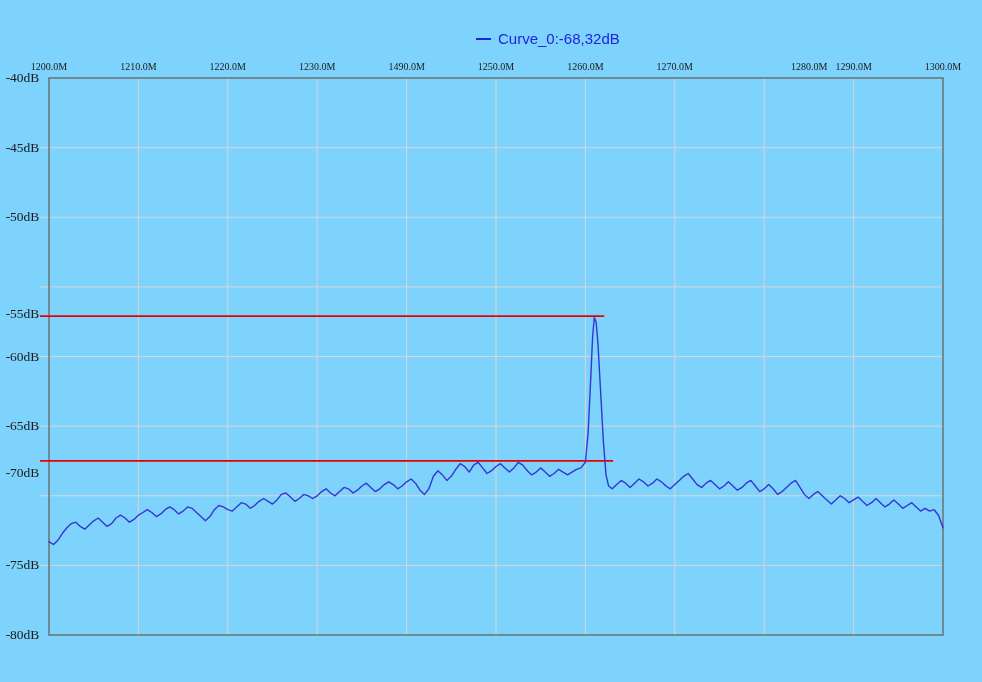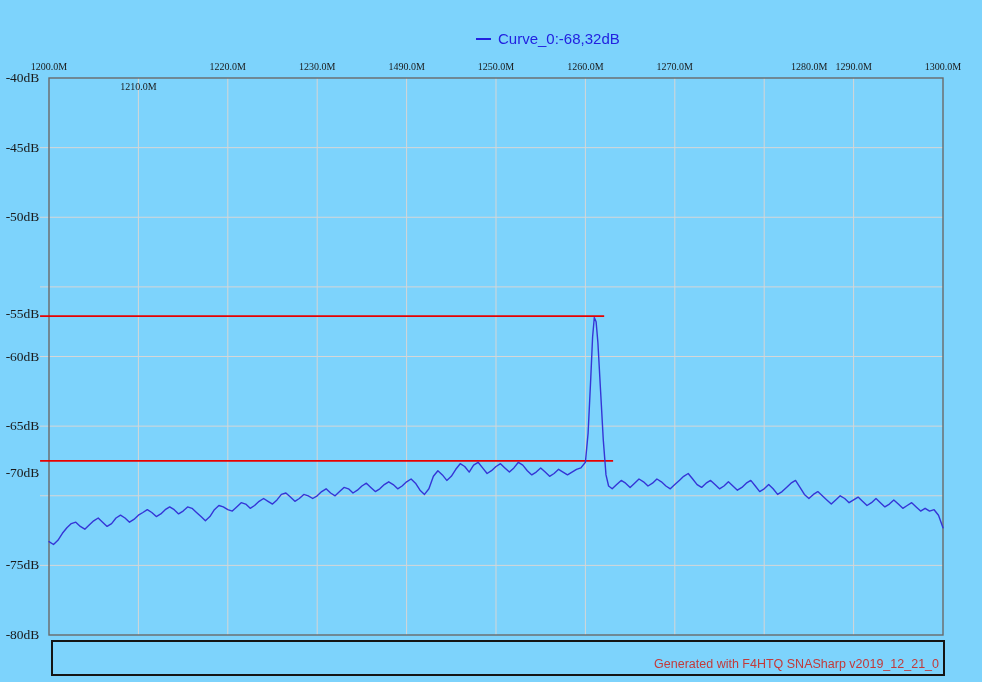--- a/index.html
+++ b/index.html
@@ -47,21 +47,21 @@
       <line x1="764.2" y1="78" x2="764.2" y2="635" stroke="#d6d6d6" stroke-width="1"></line>
       <line x1="853.6" y1="78" x2="853.6" y2="635" stroke="#d6d6d6" stroke-width="1"></line>
       <rect x="49" y="78" width="894" height="557" fill="none" stroke="#6a6a6a" stroke-width="1.4"></rect>
       <line x1="40.06" y1="316.1175" x2="604.1739999999992" y2="316.1175" stroke="#e80000" stroke-width="1.8"></line>
       <line x1="40.06" y1="460.9375" x2="613.1139999999992" y2="460.9375" stroke="#e80000" stroke-width="1.8"></line>
       <polyline points="49.0,541.7 53.5,544.5 57.9,540.3 62.4,533.3 66.9,527.8 71.3,523.6 75.8,522.2 80.3,526.4 84.8,529.2 89.2,525.0 93.7,520.8 98.2,518.0 102.6,522.2 107.1,526.4 111.6,523.6 116.0,518.0 120.5,515.2 125.0,518.0 129.5,522.2 133.9,519.4 138.4,515.2 142.9,512.5 147.3,509.7 151.8,512.5 156.3,516.6 160.8,513.9 165.2,509.7 169.7,506.9 174.2,509.7 178.6,513.9 183.1,511.1 187.6,506.9 192.0,508.3 196.5,512.5 201.0,516.6 205.4,520.8 209.9,516.6 214.4,509.7 218.9,505.5 223.3,506.9 227.8,509.7 232.3,511.1 236.7,506.9 241.2,502.7 245.7,504.1 250.2,508.3 254.6,505.5 259.1,501.3 263.6,498.5 268.0,501.3 272.5,504.1 277.0,499.9 281.4,494.4 285.9,493.0 290.4,497.1 294.9,501.3 299.3,498.5 303.8,494.4 308.3,495.8 312.7,498.5 317.2,495.8 321.7,491.6 326.1,488.8 330.6,493.0 335.1,495.8 339.6,491.6 344.0,487.4 348.5,488.8 353.0,493.0 357.4,490.2 361.9,486.0 366.4,483.2 370.8,487.4 375.3,491.6 379.8,488.8 384.3,484.6 388.7,481.8 393.2,484.6 397.7,488.8 402.1,486.0 406.6,481.8 411.1,479.0 415.5,483.2 420.0,490.2 424.5,494.4 428.9,488.8 433.4,476.3 437.9,470.7 442.4,474.9 446.8,480.4 451.3,476.3 455.8,469.3 460.2,463.7 464.7,466.5 469.2,472.1 473.6,465.1 478.1,462.3 482.6,467.9 487.1,473.5 491.5,470.7 496.0,466.5 500.5,463.7 504.9,467.9 509.4,472.1 513.9,467.9 518.4,462.3 522.8,465.1 527.3,470.7 531.8,474.9 536.2,472.1 540.7,467.9 545.2,472.1 549.6,476.3 554.1,473.5 558.6,469.3 563.0,472.1 567.5,474.9 572.0,472.1 576.5,469.3 580.9,467.9 585.4,462.3 588.1,433.1 590.8,377.4 592.6,337.0 594.3,317.5 596.1,321.7 597.9,342.6 600.6,391.3 603.3,440.1 606.0,474.9 608.6,486.0 612.2,488.8 616.7,484.6 621.2,480.4 625.6,483.2 630.1,487.4 634.6,483.2 639.0,479.0 643.5,481.8 648.0,486.0 652.5,483.2 656.9,479.0 661.4,481.8 665.9,486.0 670.3,488.8 674.8,484.6 679.3,480.4 683.7,476.3 688.2,473.5 692.7,479.0 697.1,484.6 701.6,487.4 706.1,483.2 710.6,480.4 715.0,484.6 719.5,488.8 724.0,486.0 728.4,481.8 732.9,486.0 737.4,490.2 741.9,487.4 746.3,483.2 750.8,480.4 755.3,486.0 759.7,491.6 764.2,488.8 768.7,484.6 773.1,488.8 777.6,494.4 782.1,491.6 786.5,487.4 791.0,483.2 795.5,480.4 800.0,487.4 804.4,494.4 808.9,498.5 813.4,494.4 817.8,491.6 822.3,495.8 826.8,499.9 831.3,504.1 835.7,499.9 840.2,495.8 844.7,498.5 849.1,502.7 853.6,499.9 858.1,497.1 862.5,501.3 867.0,505.5 871.5,502.7 876.0,498.5 880.4,502.7 884.9,506.9 889.4,504.1 893.8,499.9 898.3,504.1 902.8,508.3 907.2,505.5 911.7,502.7 916.2,506.9 920.6,511.1 925.1,508.3 929.6,511.1 934.1,509.7 938.5,515.2 943.0,527.8" fill="none" stroke="#3535d6" stroke-width="1.4" stroke-linejoin="round" stroke-linecap="round"></polyline>
     </svg>
 
   <div id="x-tick-labels">
       <span class="x-tick" style="left: 49px;">1200.0M</span>
-      <span class="x-tick" style="left: 138.4px; margin-top: 20px;">1210.0M</span>
+      <span class="x-tick" style="left: 138.4px;">1210.0M</span>
       <span class="x-tick" style="left: 227.8px;">1220.0M</span>
       <span class="x-tick" style="left: 317.2px;">1230.0M</span>
       <span class="x-tick" style="left: 406.6px;">1490.0M</span>
       <span class="x-tick" style="left: 496px;">1250.0M</span>
       <span class="x-tick" style="left: 585.4px; text-align: center;">1260.0M</span>
       <span class="x-tick" style="left: 674.8px;">1270.0M</span>
       <span class="x-tick" style="left: 764.2px; margin-left: 45px;">1280.0M</span>
       <span class="x-tick" style="left: 853.6px;">1290.0M</span>
       <span class="x-tick" style="left: 943px;">1300.0M</span>
     </div>
@@ -70,17 +70,14 @@
       <span class="y-tick" style="top: 147.625px;">-45dB</span>
       <span class="y-tick" style="top: 217.25px;">-50dB</span>
       <span class="y-tick" style="top: 286.875px; margin-top: 27px;">-55dB</span>
       <span class="y-tick" style="top: 356.5px;">-60dB</span>
       <span class="y-tick" style="top: 426.125px;">-65dB</span>
       <span class="y-tick" style="top: 473px; font-family: Liberation Serif, serif;">-70dB</span>
       <span class="y-tick" style="top: 565.375px;">-75dB</span>
       <span class="y-tick" style="top: 635px;">-80dB</span>
     </div>
 
-  <div class="footer-box">
-    <span style="color: rgb(194, 58, 58);">Generated with F4HTQ SNASharp v2019_12_21_0</span>
-  </div>
 
 </div>
 
 </body></html>

